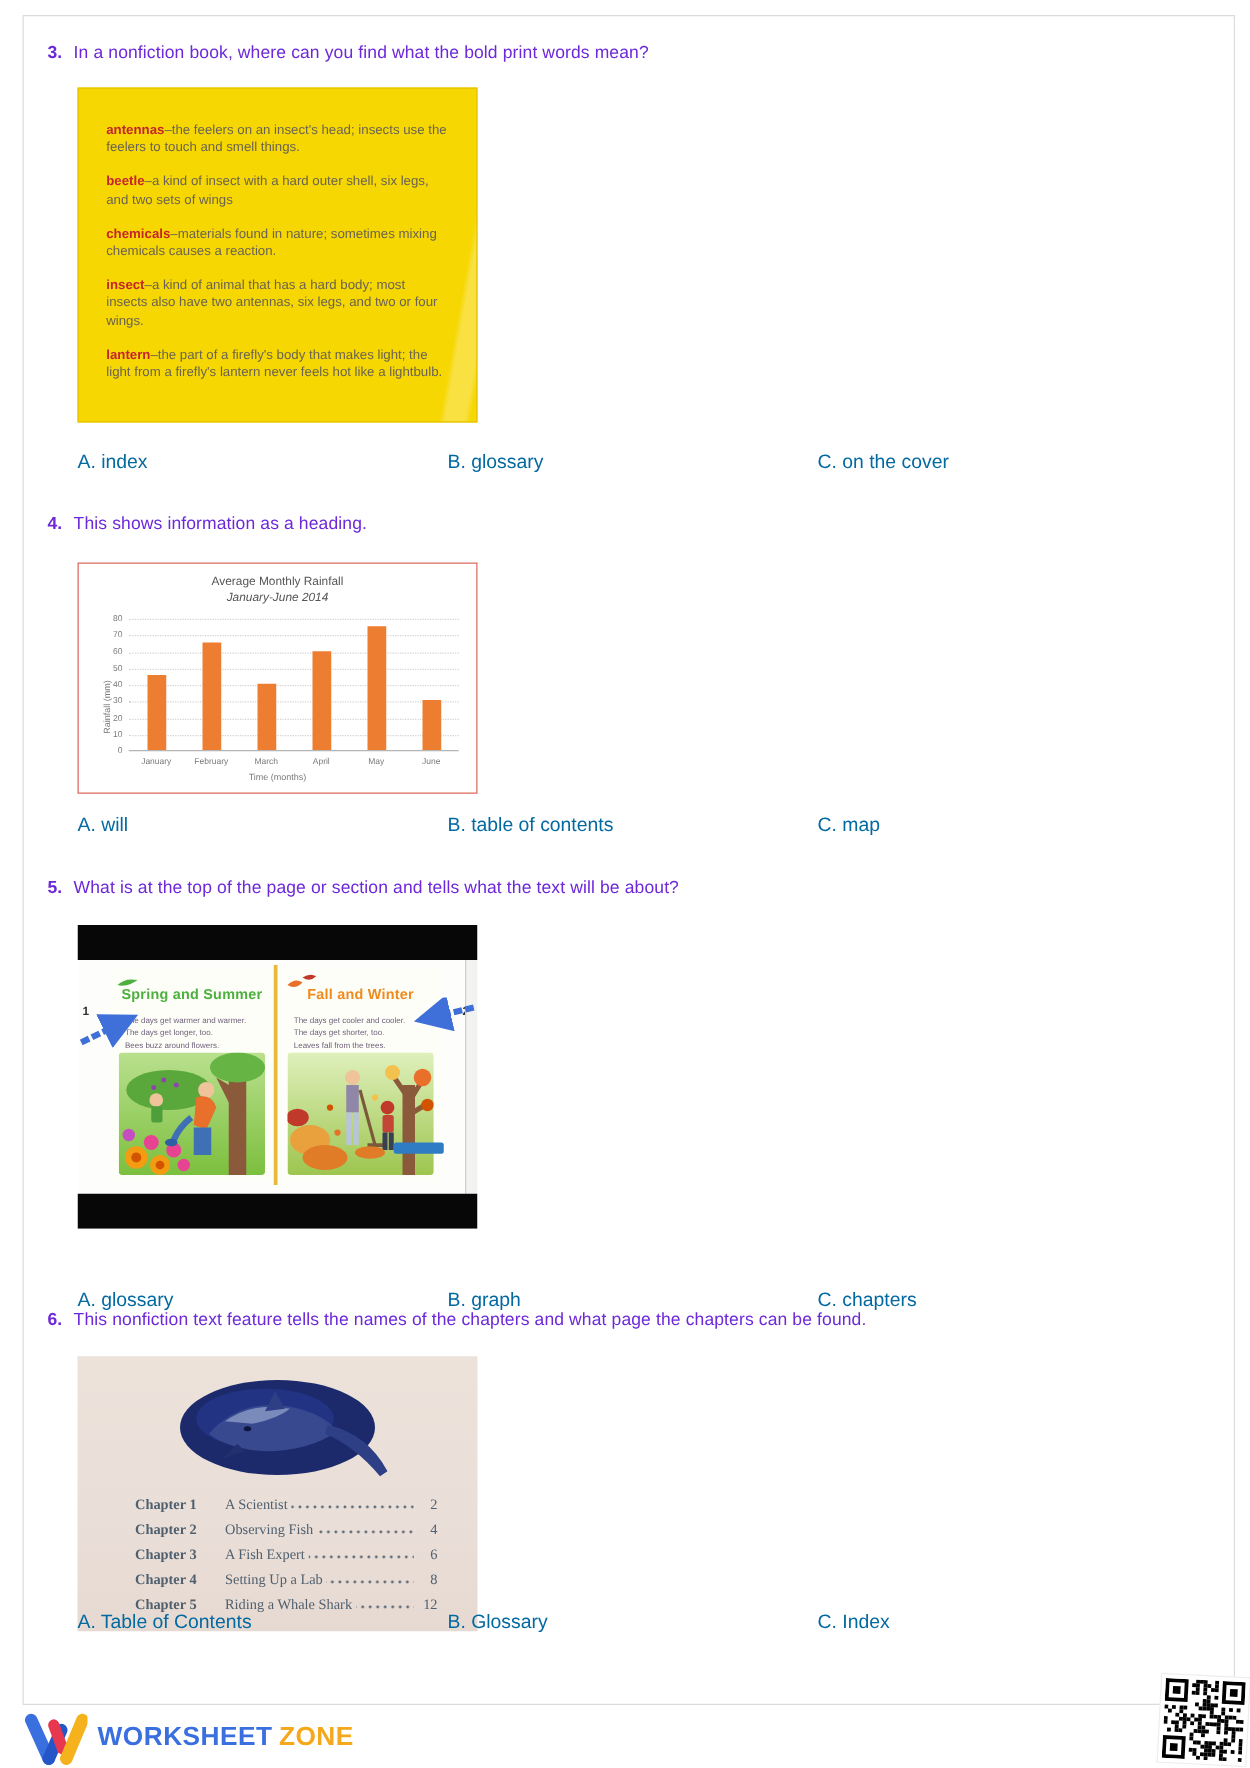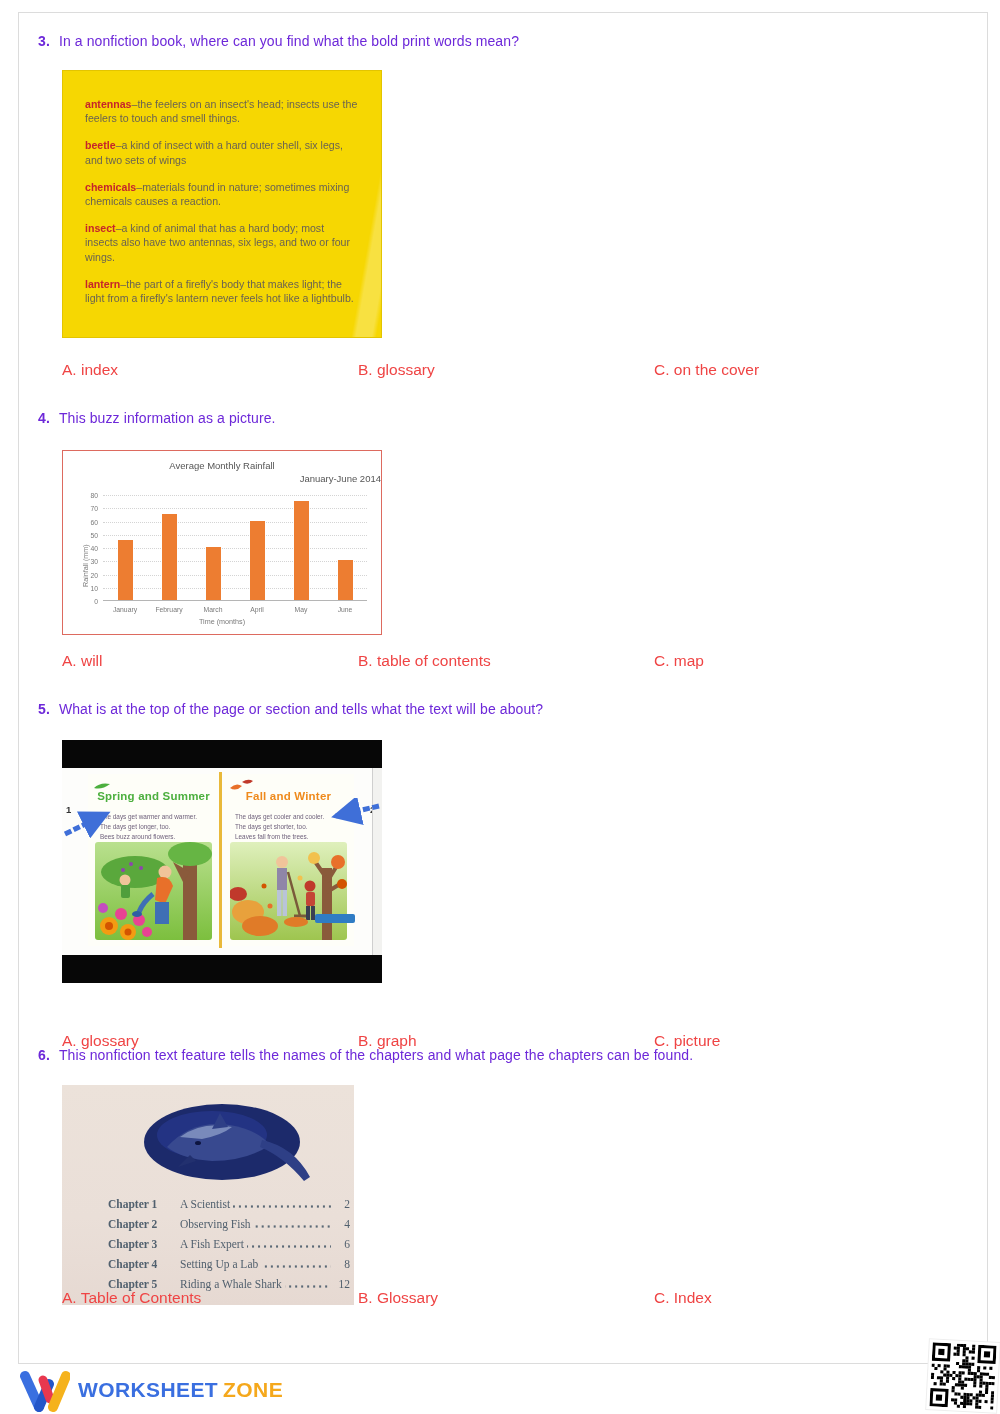--- a/index.html
+++ b/index.html
@@ -3,34 +3,34 @@
 <meta charset="utf-8">
 <style>
   * { margin:0; padding:0; box-sizing:border-box; }
   body { width:1000px; height:1414px; background:#fff; font-family:"Liberation Sans", sans-serif; position:relative; overflow:hidden; }
   .sheet { position:absolute; inset:0; }
   .content-frame { position:absolute; left:18px; top:12px; width:970px; height:1352px; border:1.5px solid #dcdcdc; background:#fff; }
 
   
   .q-header { position:absolute; left:38px; font-size:14px; color:#6d28d9; letter-spacing:.1px; }
   .q-num { font-weight:bold; margin-right:9px; }
-  .answer-row { position:absolute; left:62px; width:900px; height:20px; font-size:15.5px; color:#ef4444; }
+  .answer-row { position:absolute; left:62px; width:900px; height:20px; font-size:15.5px; color:#0369a1; }
   .answer-row span { position:absolute; top:0; }
   .ans-a { left:0; } .ans-b { left:296px; } .ans-c { left:592px; }
 
   
   .glossary-box { position:absolute; left:62px; top:70px; width:320px; height:268px; background:#f6d702; border:1px solid #e3c400; padding:26px 22px 10px 22px; overflow:hidden; }
   .glossary-box::after { content:""; position:absolute; top:-20px; right:-40px; width:90px; height:380px; background:linear-gradient(100deg, transparent 45%, rgba(255,255,255,.25) 48%, rgba(255,255,255,.25) 58%, transparent 61%); pointer-events:none; }
   .gl-entry { font-size:10.6px; line-height:1.34; color:#6a6352; margin-bottom:13px; }
   .gl-term { color:#c5252b; font-weight:bold; }
 
   
   .chart-box { position:absolute; left:62px; top:450px; width:320px; height:185px; background:#fff; border:1.5px solid #dd6a5f; }
   .chart-title { position:absolute; top:9px; left:0; width:100%; text-align:center; font-size:9.5px; color:#555; }
-  .chart-subtitle { position:absolute; top:22px; left:0; width:100%; text-align:right; font-size:9.5px; color:#555; }
+  .chart-subtitle { position:absolute; top:22px; left:0; width:100%; text-align:center; font-size:9.5px; color:#555;font-style:italic; }
   .chart-plot { position:absolute; left:40px; top:44px; width:264px; height:106px; border-bottom:1px solid #b5b5b5; }
   .gl-line { position:absolute; left:0; width:100%; height:0; border-top:1px dotted #d4d4d4; }
   .ytick { position:absolute; right:calc(100% + 5px); font-size:6.8px; color:#7a7a7a; transform:translateY(-50%); }
   .bar { position:absolute; bottom:0; width:15px; }
   .xlab { position:absolute; top:106px; margin-top:5px; font-size:6.8px; color:#7a7a7a; transform:translateX(-50%); white-space:nowrap; }
   .chart-xlabel { position:absolute; left:0; width:100%; top:166px; text-align:center; font-size:7.2px; color:#7a7a7a; }
   .chart-ylabel { position:absolute; left:4px; top:122px; font-size:7.2px; color:#7a7a7a; transform:rotate(-90deg); transform-origin:14px 0; white-space:nowrap; }
 
   
   .spread-box { position:absolute; left:62px; top:740px; width:320px; height:243px; background:#fff; overflow:hidden; }
@@ -45,21 +45,21 @@
   .page-edge { position:absolute; right:0; top:0; width:10px; height:187px; background:#f2f2f0; border-left:1px solid #cfcfcf; }
   .page-heading { position:absolute; top:16px; left:0; width:100%; text-align:center; font-size:11.5px; font-weight:bold; letter-spacing:.2px; }
   .heading-green { color:#4caf3e; } .heading-orange { color:#ef8a1c; }
   .page-lines { position:absolute; top:38px; left:12px; font-size:6.4px; line-height:1.55; color:#6d5f7a; }
   .page-art { position:absolute; left:7px; top:68px; width:117px; height:98px; }
   .spread-arrow { position:absolute; pointer-events:none; }
   .video-badge { position:absolute; left:253px; bottom:32px; width:40px; height:9px; background:#2f7cc4; border-radius:2px; }
   .deco { position:absolute; }
 
   
-  .toc-box { position:absolute; left:62px; top:1085px; width:292px; height:220px; background:linear-gradient(180deg,#ece2da 0%, #eadfd8 60%, #e6d9d2 100%); overflow:hidden; }
+  .toc-box { position:absolute; left:62px; top:1085px; width:320px; height:220px; background:linear-gradient(180deg,#ece2da 0%, #eadfd8 60%, #e6d9d2 100%); overflow:hidden; }
   .toc-rows { position:absolute; left:46px; top:113px; width:242px; }
   .toc-row { display:flex; align-items:baseline; height:20px; font-family:"Liberation Serif", serif; font-size:11.5px; color:#51606e; }
   .toc-ch { width:72px; font-weight:bold; }
   .toc-title { white-space:nowrap; }
   .toc-leader { flex:1; margin:0 3px; height:3px; background-image:radial-gradient(circle, #5a6875 1px, transparent 1.3px); background-size:6px 3px; background-repeat:repeat-x; background-position:bottom; }
   .toc-page { width:16px; text-align:right; }
   .toc-partial { position:absolute; left:100px; top:212px; width:180px; height:8px; overflow:hidden; filter:blur(1px); opacity:.55; }
 
   
   .footer-logo { position:absolute; left:20px; top:1368px; display:flex; align-items:center; }
@@ -86,21 +86,21 @@
     <p class="gl-entry"><b class="gl-term">lantern</b><span>–the part of a firefly's body that makes light; the light from a firefly's lantern never feels hot like a lightbulb.</span></p>
   </div>
 
   <div class="answer-row" style="top:361px;">
     <span class="ans-a">A. index</span>
     <span class="ans-b">B. glossary</span>
     <span class="ans-c">C. on the cover</span>
   </div>
 
   <div class="q-header" style="top:410px;">
-    <span class="q-num">4.</span><span>This buzz information as a picture.</span>
+    <span class="q-num">4.</span><span>This shows information as a heading.</span>
   </div>
 
   <div class="chart-box">
     <div class="chart-title">Average Monthly Rainfall</div>
     <div class="chart-subtitle">January-June 2014</div>
     <div class="chart-ylabel">Rainfall (mm)</div>
     <div class="chart-plot">
         <div class="ytick" style="top: 106px;">0</div>
         <div class="gl-line" style="top: 92.75px;"></div>
         <div class="ytick" style="top: 92.75px;">10</div>
@@ -259,21 +259,21 @@
       </svg>
 
       <div class="video-badge"></div>
     </div>
     <div class="letterbox lb-bottom"></div>
   </div>
 
   <div class="answer-row" style="top:1032px;">
     <span class="ans-a">A. glossary</span>
     <span class="ans-b">B. graph</span>
-    <span class="ans-c">C. picture</span>
+    <span class="ans-c">C. chapters</span>
   </div>
 
   <div class="q-header" style="top:1047px;">
     <span class="q-num">6.</span><span>This nonfiction text feature tells the names of the chapters and what page the chapters can be found.</span>
   </div>
 
   <div class="toc-box">
     <svg style="position:absolute; left:0; top:0; width:320px; height:115px;" viewBox="0 0 320 115">
       <ellipse cx="160" cy="57" rx="78" ry="38" fill="#1c2a6b"></ellipse>
       <ellipse cx="150" cy="50" rx="55" ry="24" fill="#25368a" opacity=".8"></ellipse>

